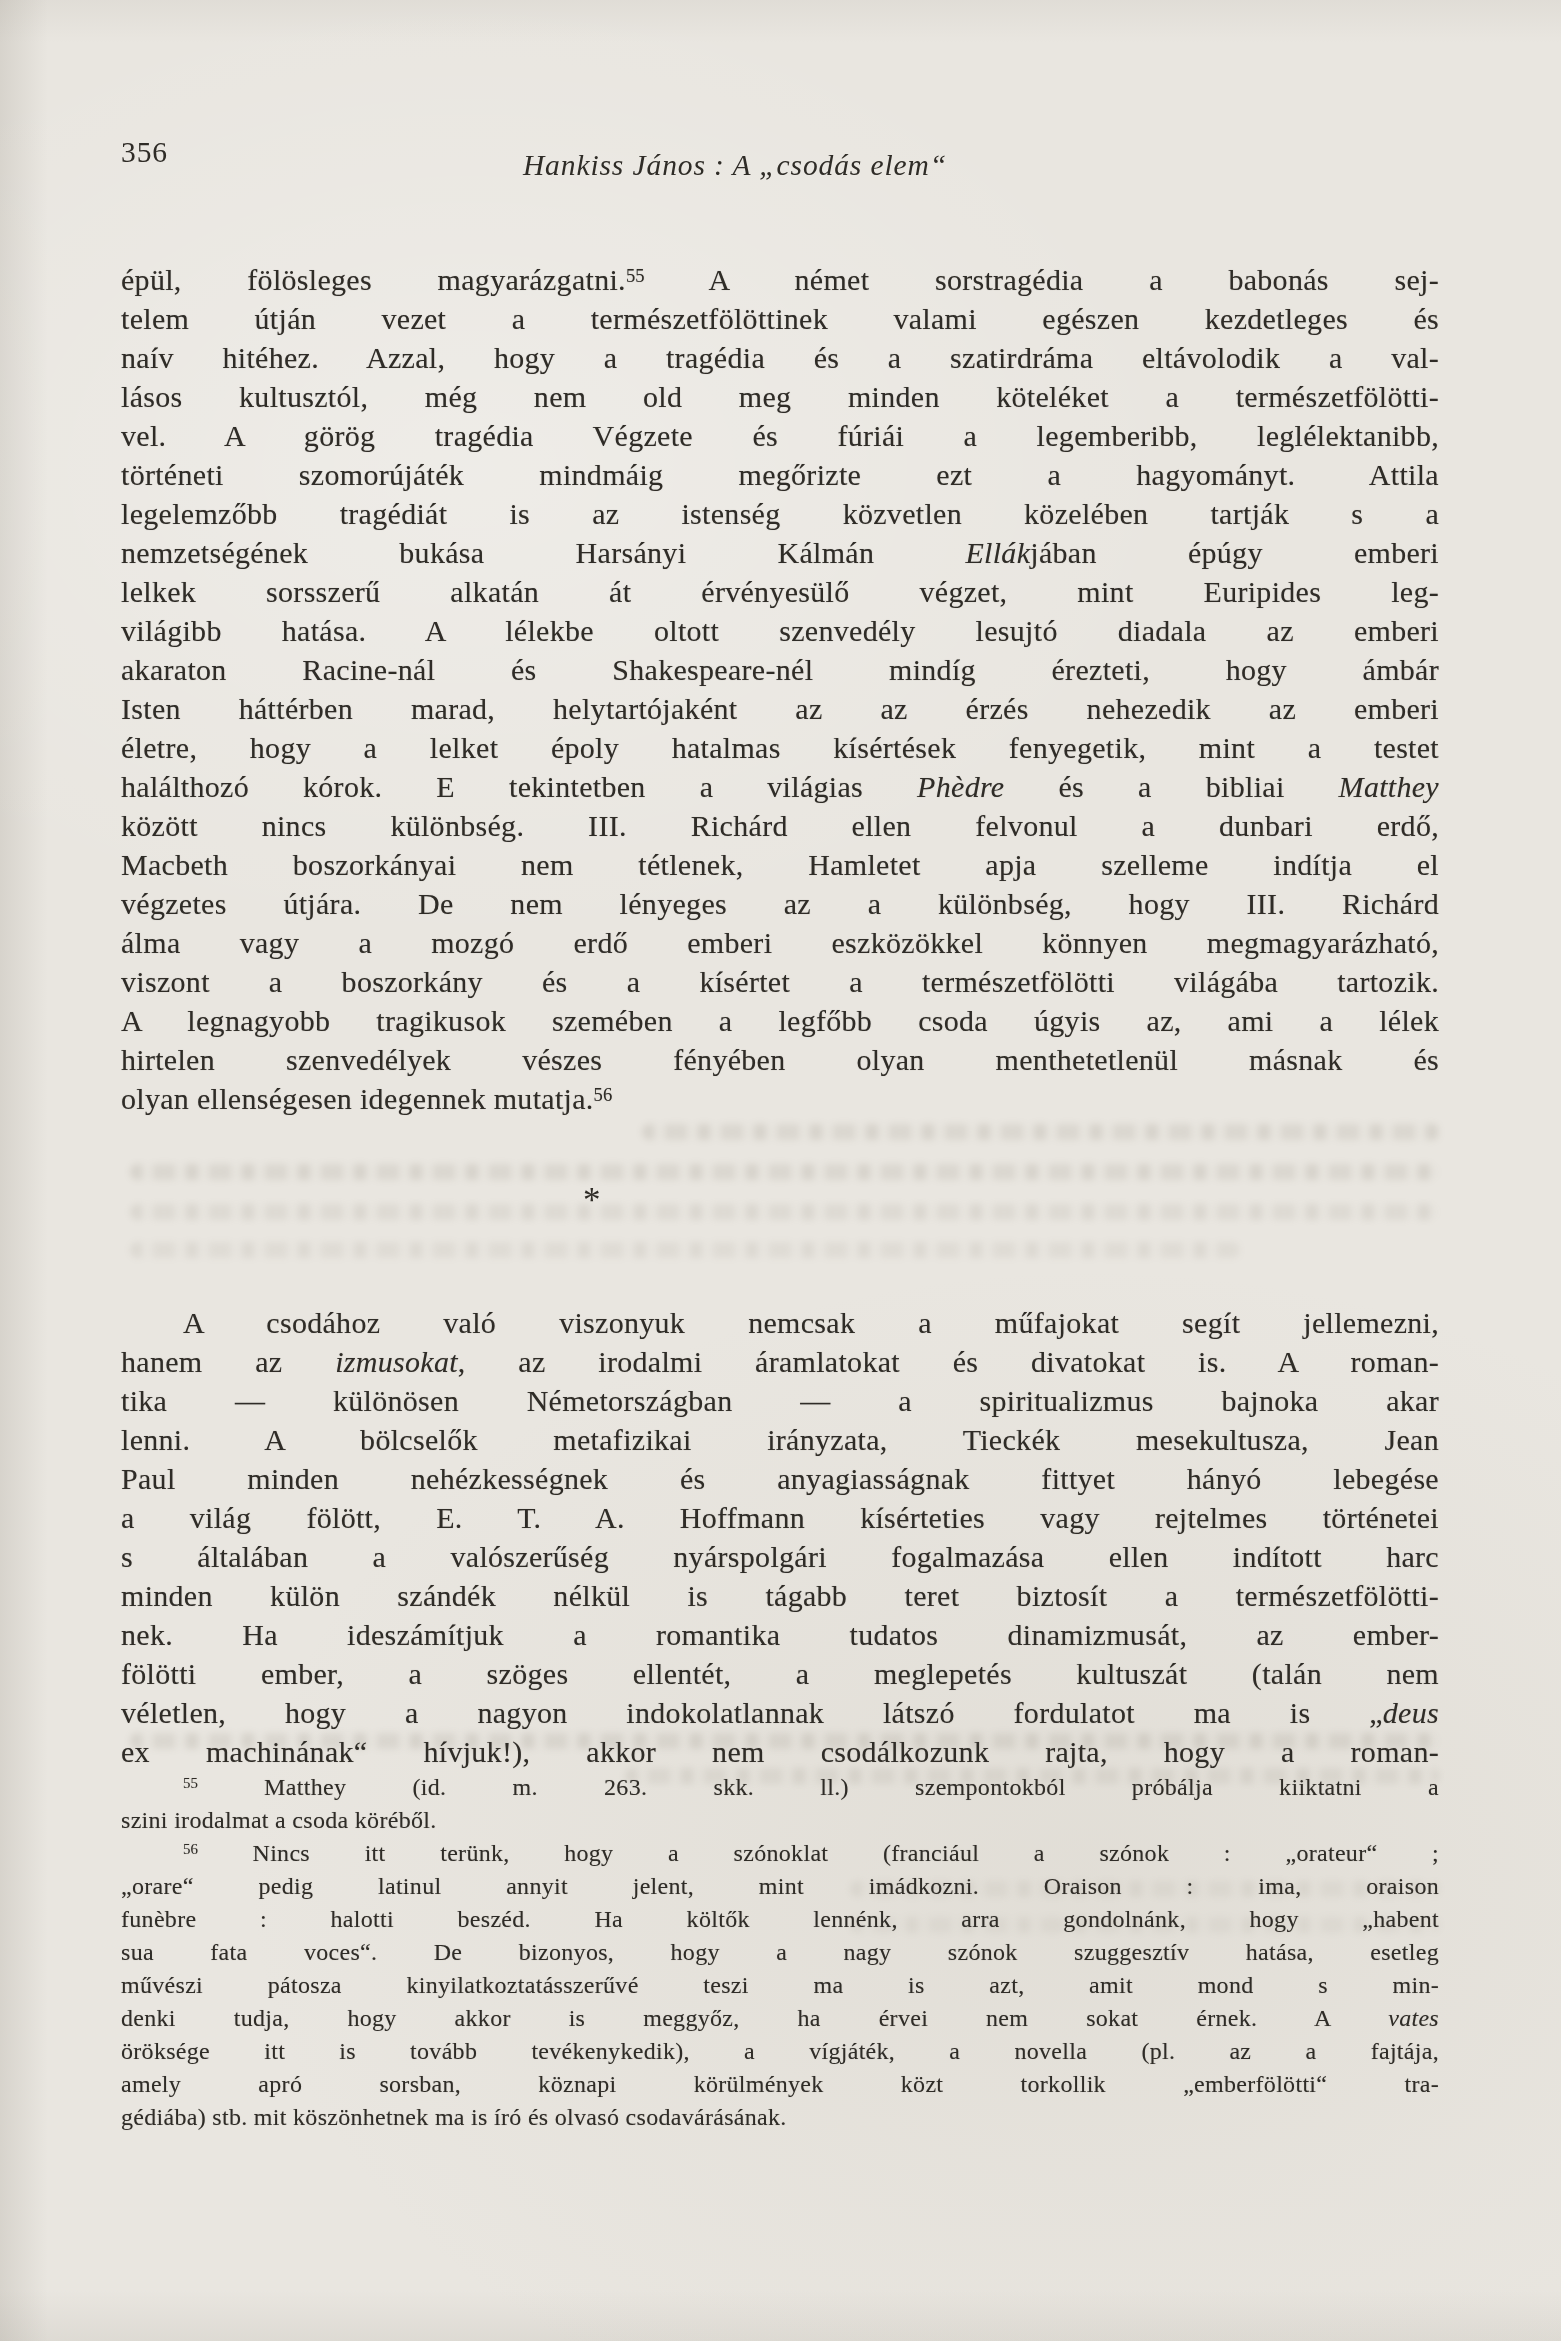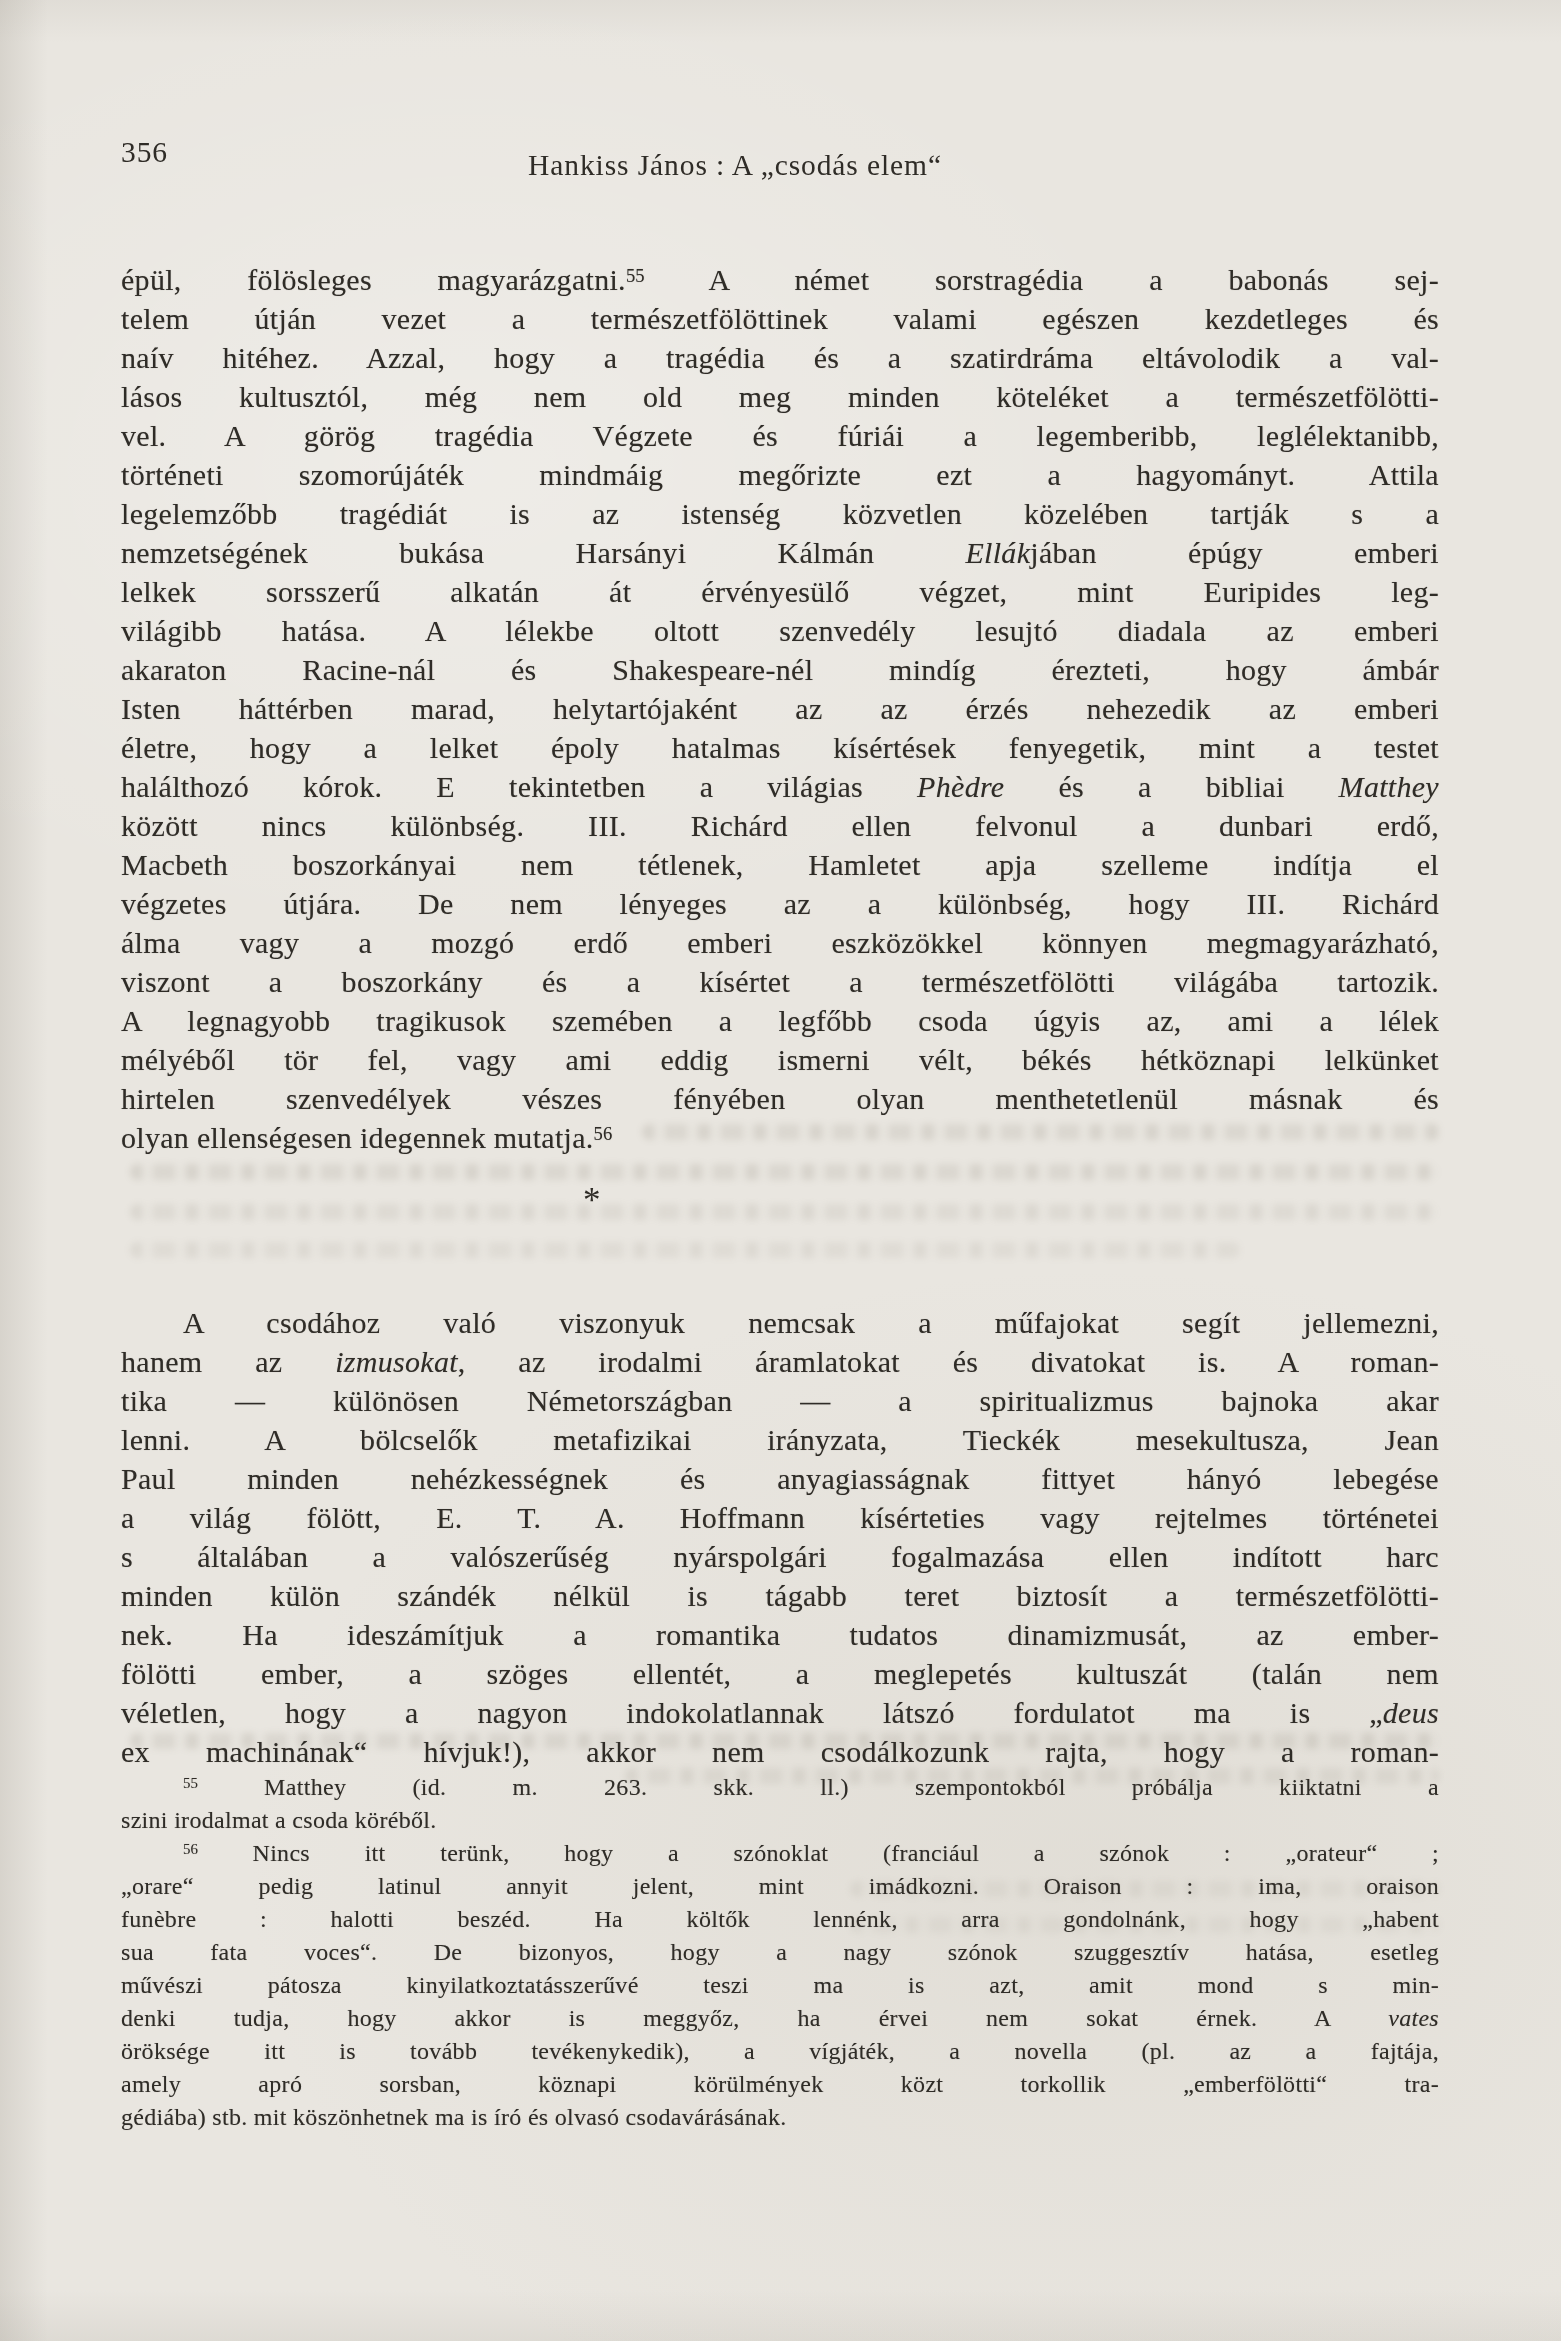--- a/index.html
+++ b/index.html
@@ -16,21 +16,21 @@
     overflow:hidden;
     font-family:"Liberation Serif","DejaVu Serif",serif;
     color:#2f2c27;
   }
   .pagenum{
     position:absolute;left:121px;top:136px;
     font-size:29.5px;letter-spacing:0.9px;
   }
   .running-title{
     position:absolute;left:735px;top:149px;transform:translateX(-50%);
-    font-size:29.5px;white-space:nowrap;letter-spacing:0.9px;
+    font-size:29.5px;font-style:italic;white-space:nowrap;letter-spacing:0.9px;
   }
   .body-block{
     position:absolute;left:121px;width:1318px;
     font-size:30px;line-height:39px;letter-spacing:0.3px;
     text-shadow:0 0 0.9px rgba(47,44,39,0.35);
   }
   .p1{top:260px;}
   .p2{top:1262px;margin-top:41px;}
   .separator{
     position:absolute;left:583px;top:1183px;
@@ -89,21 +89,20 @@
       <div class="line">akaraton Racine-nál és Shakespeare-nél mindíg érezteti, hogy ámbár</div>
       <div class="line">Isten háttérben marad, helytartójaként az az érzés nehezedik az emberi</div>
       <div class="line">életre, hogy a lelket époly hatalmas kísértések fenyegetik, mint a testet</div>
       <div class="line">halálthozó kórok. E tekintetben a világias <i>Phèdre</i> és a bibliai <i>Matthey</i></div>
       <div class="line">között nincs különbség. III. Richárd ellen felvonul a dunbari erdő,</div>
       <div class="line">Macbeth boszorkányai nem tétlenek, Hamletet apja szelleme indítja el</div>
       <div class="line">végzetes útjára. De nem lényeges az a különbség, hogy III. Richárd</div>
       <div class="line">álma vagy a mozgó erdő emberi eszközökkel könnyen megmagyarázható,</div>
       <div class="line">viszont a boszorkány és a kísértet a természetfölötti világába tartozik.</div>
       <div class="line">A legnagyobb tragikusok szemében a legfőbb csoda úgyis az, ami a lélek</div>
-      <div class="line">mélyéből tör fel, vagy ami eddig ismerni vélt, békés hétköznapi lelkünket</div>
       <div class="line">hirtelen szenvedélyek vészes fényében olyan menthetetlenül másnak és</div>
       <div class="line no-stretch">olyan ellenségesen idegennek mutatja.<sup>56</sup></div>
     </div>
 
   <div class="separator">*</div>
 
   <div class="body-block p2">
       <div class="line indent">A csodához való viszonyuk nemcsak a műfajokat segít jellemezni,</div>
       <div class="line">hanem az <i>izmusokat</i>, az irodalmi áramlatokat és divatokat is. A roman-</div>
       <div class="line">tika — különösen Németországban — a spiritualizmus bajnoka akar</div>

